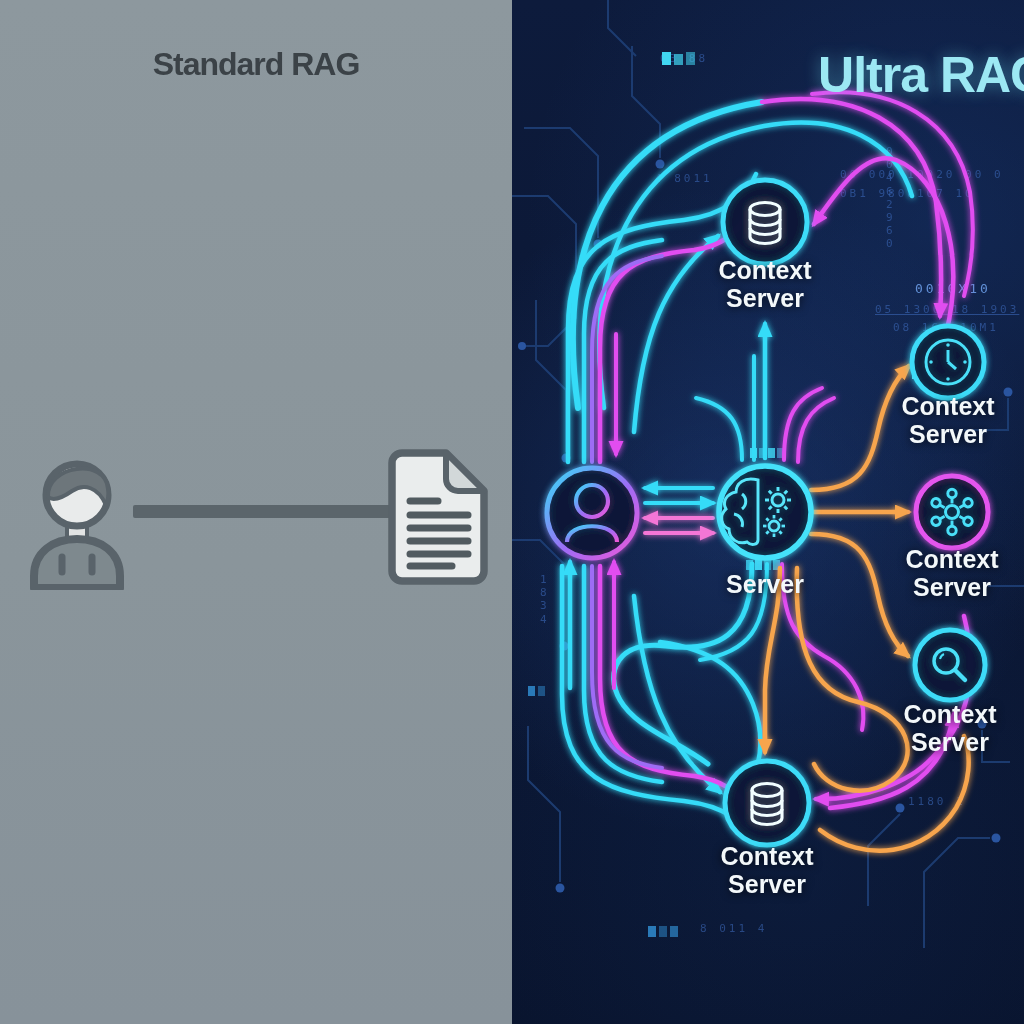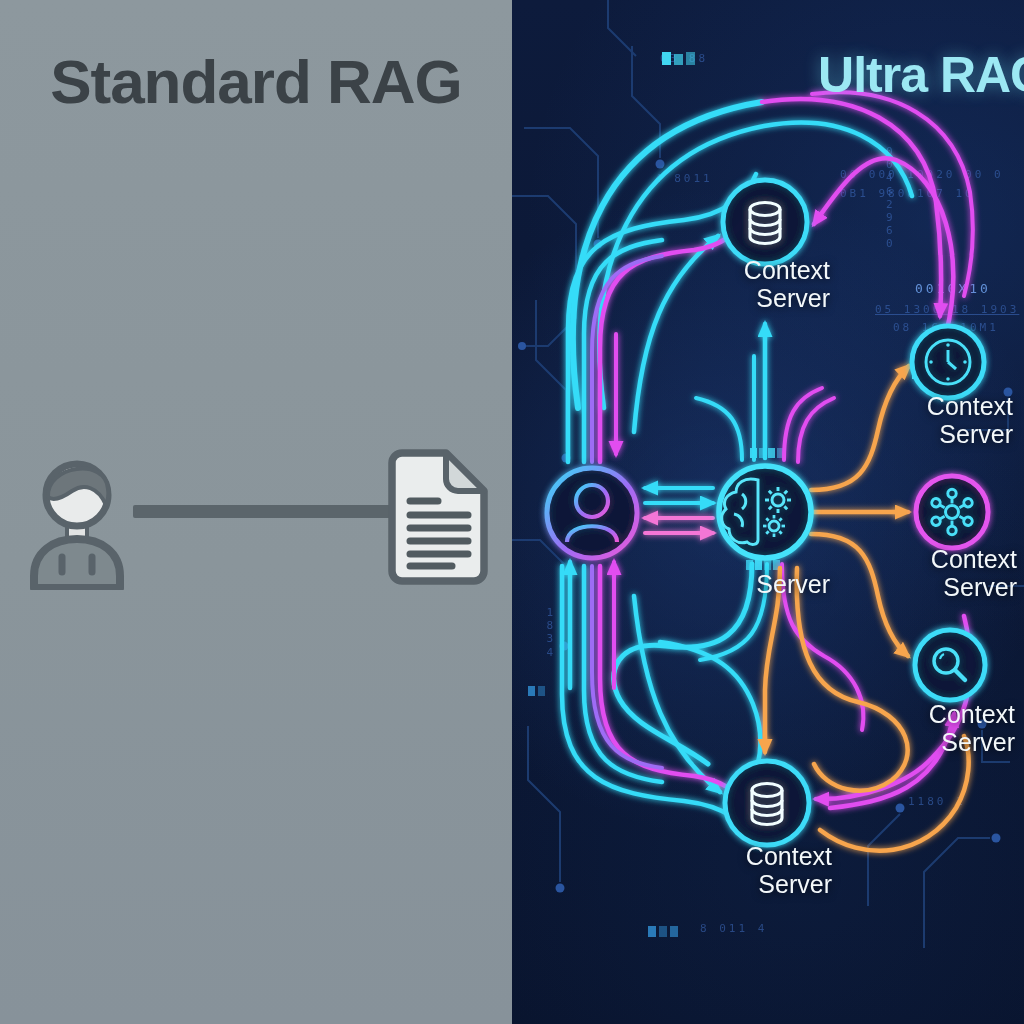--- a/index.html
+++ b/index.html
@@ -3,61 +3,61 @@
 <meta charset="utf-8">
 <style>
   html,body{margin:0;padding:0;background:#222;}
   .stage{position:relative;width:1024px;height:1024px;overflow:hidden;
          font-family:"Liberation Sans",sans-serif;}
 
   
   .left-panel{position:absolute;left:0;top:0;width:512px;height:1024px;
     background:linear-gradient(180deg,#8d989e 0%,#8a959b 55%,#87929a 100%);}
   .left-title{position:absolute;top:46px;left:0;width:512px;text-align:center;
-    font-size:62px;font-weight:bold;letter-spacing:-1px;color:#3b4247;}
+    font-size:32px;font-weight:bold;letter-spacing:-1px;color:#3b4247;}
   .connector-line{position:absolute;left:133px;top:505px;width:258px;height:13px;
     background:#5b656b;border-radius:2px;}
   .person-svg{position:absolute;left:22px;top:445px;}
   .doc-svg{position:absolute;left:382px;top:447px;}
 
   
   .right-panel{position:absolute;left:512px;top:0;width:512px;height:1024px;
     background:
       radial-gradient(circle at 42% 50%, rgba(45,90,175,.30), rgba(0,0,0,0) 55%),
       radial-gradient(circle at 82% 22%, rgba(35,80,160,.26), rgba(0,0,0,0) 45%),
       radial-gradient(circle at 55% 84%, rgba(28,65,130,.18), rgba(0,0,0,0) 50%),
       linear-gradient(180deg,#0d1b3c 0%,#0b1734 48%,#08122a 100%);}
   .right-title{position:absolute;top:46px;left:536px;width:512px;text-align:right;
     font-size:50px;font-weight:bold;letter-spacing:-1px;color:#9ce8f3;
     text-shadow:0 0 16px rgba(110,225,245,.45);z-index:6;}
   .diagram-svg{position:absolute;left:512px;top:0;z-index:3;}
 
-  .node-label{position:absolute;width:130px;text-align:right;color:#f3f8fa;
-    font-size:25px;line-height:1.13;z-index:5;text-shadow:0 1px 8px rgba(0,0,0,.75);}
+  .node-label{position:absolute;width:130px;text-align:center;color:#f3f8fa;
+    font-size:25px;line-height:1.13;z-index:5;text-shadow:0 1px 8px rgba(0,0,0,.75);font-weight:bold;}
   .lbl-top{left:700px;top:256px;}
   .lbl-clock{left:883px;top:392px;}
   .lbl-hub{left:887px;top:545px;}
   .lbl-search{left:885px;top:700px;}
   .lbl-bottom{left:702px;top:842px;}
   .lbl-planner{left:700px;top:570px;}
 
   .bin{position:absolute;z-index:2;color:#3f6ec2;opacity:.55;font-size:11px;
     font-family:"DejaVu Sans Mono",monospace;letter-spacing:3px;white-space:nowrap;}
   .bin.bright{color:#6fa2ee;opacity:.85;font-size:13px;}
   .bin.vert{width:13px;word-break:break-all;white-space:normal;
     letter-spacing:0;line-height:1.2;}
   .b-row1{left:840px;top:168px;}
   .b-row2{left:840px;top:187px;}
   .b-row3{left:915px;top:281px;}
   .b-row4{left:875px;top:303px;text-decoration:underline;}
   .b-row5{left:893px;top:321px;}
   .b-col1{left:886px;top:145px;}
   .b-s1{left:660px;top:52px;}
   .b-s2{left:655px;top:172px;}
-  .b-s3{left:540px;top:606px;text-align:right;}
+  .b-s3{left:540px;top:573px;}
   .b-s4{left:908px;top:795px;}
   .b-s5{left:700px;top:922px;text-align:right;}
 </style>
 </head>
 <body>
 
 <div class="stage">
 
   <div class="left-panel">
     <div class="left-title">Standard RAG</div>

